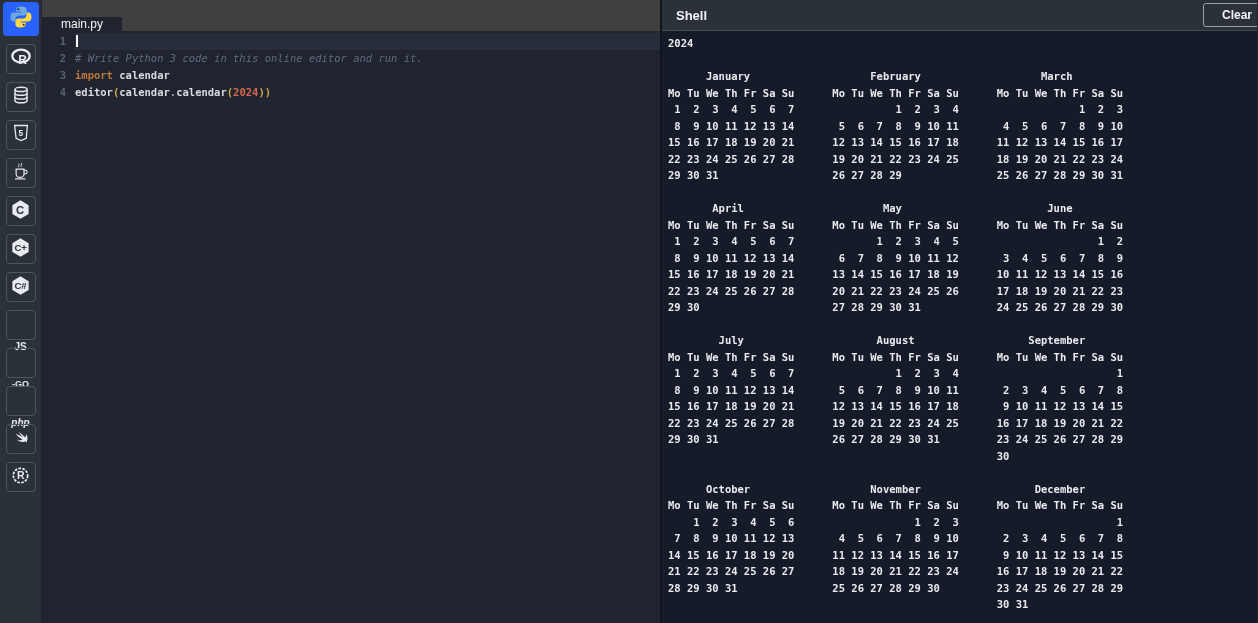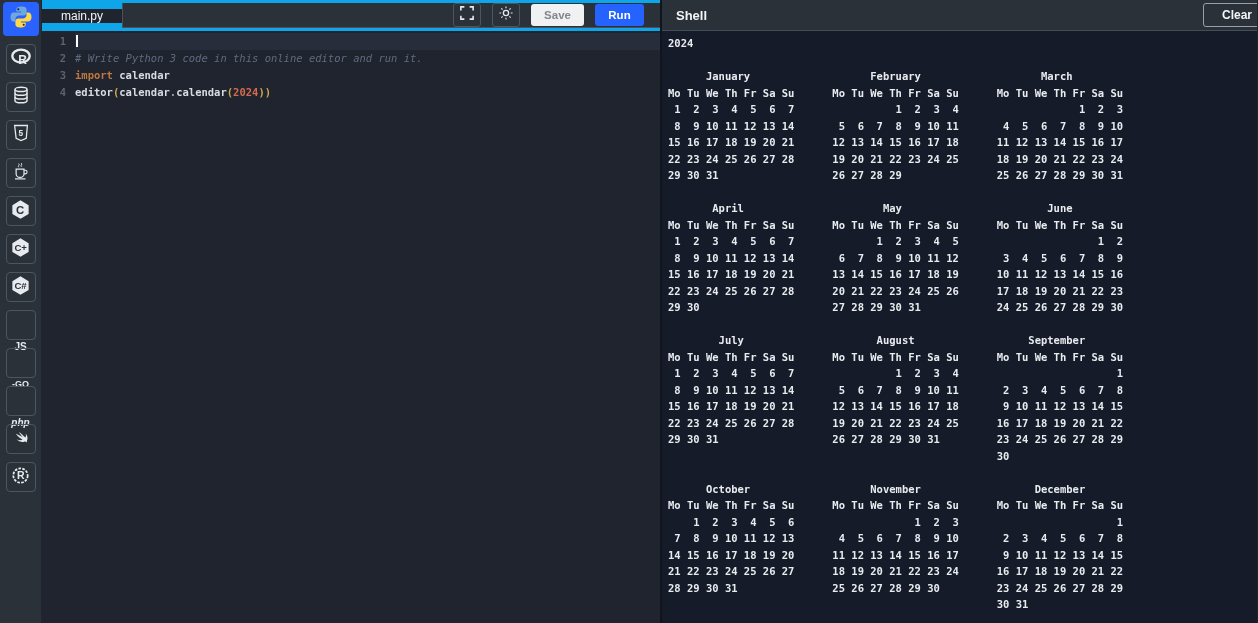--- a/index.html
+++ b/index.html
@@ -17,21 +17,21 @@
   .side-item.active { width:36px; height:34px; border:none; background:#2962ff; }
   .txt-icon { font-weight:bold; font-size:10px; color:#e7eaee; letter-spacing:0;margin-top:42px; }
   .txt-icon.italic { font-style:italic;text-align:right; }
 
   
   .pane-left  { width:618px; flex-shrink:0; display:flex; flex-direction:column; background:#1f242e; }
   .pane-right { width:597px; flex-shrink:0; display:flex; flex-direction:column;
                 background:#151b28; border-left:2px solid #10141d; }
 
   
-  .topbar { height:31px; display:flex; align-items:center; background:#0ea5e9; flex-shrink:0; }
+  .topbar { height:31px; display:flex; align-items:flex-end; background:#404040; flex-shrink:0; }
   .tab { width:80px; background:#1f242e; color:#f3f4f6; font-size:12px;
          display:flex; align-items:center; justify-content:center; cursor:pointer; }
   .toolstrip { flex:1; background:#2b3139; border-left:1px solid #4a5058;
                border-bottom:1px solid #4a5058;
                display:flex; align-items:center; justify-content:flex-end;
                gap:11px; padding-right:16px; }
   .icon-btn { width:28px; height:24px; background:transparent; border:1px solid #4d5560;
               border-radius:3px; display:flex; align-items:center; justify-content:center;
               cursor:pointer; color:#e7eaee; }
   .btn { height:22px; border:none; border-radius:3px; font-size:11.5px; font-weight:bold;
@@ -150,44 +150,20 @@
             <text x="8" y="16.5" font-family="Liberation Sans,sans-serif" font-size="12" font-weight="bold" fill="#e7eaee">R</text>
           </svg></span>
       </div>
     </aside>
 
   <div class="pane-left">
     <div class="topbar">
       <div class="tab">
         <span>main.py</span>
       </div>
-      <div class="toolstrip">
-        <div class="icon-btn">
-          <span>
-            <svg width="14" height="14" viewBox="0 0 16 16" fill="none" stroke="#e7eaee" stroke-width="1.8">
-              <path d="M5 1H1v4"></path>
-                <path d="M11 1h4v4"></path>
-                <path d="M15 11v4h-4"></path>
-                <path d="M5 15H1v-4"></path>
-            </svg>
-          </span>
-        </div>
-        <div class="icon-btn">
-          <span>
-            <svg width="14" height="14" viewBox="0 0 16 16" fill="none" stroke="#e7eaee">
-              <circle cx="8" cy="8" r="3" stroke-width="1.5"></circle>
-              <g stroke-width="1.3">
-                <path d="M8 .5v2M8 13.5v2M.5 8h2M13.5 8h2M2.7 2.7l1.4 1.4M11.9 11.9l1.4 1.4M13.3 2.7l-1.4 1.4M4.1 11.9l-1.4 1.4"></path>
-              </g>
-            </svg>
-          </span>
-        </div>
-        <button class="btn btn-save">Save</button>
-        <button class="btn btn-run">Run</button>
-      </div>
     </div>
     <div class="editor">
         <div class="code-line active"><span class="ln">1</span><span class="code"><span class="caret"></span></span></div>
         <div class="code-line"><span class="ln">2</span><span class="code"><span class="tk-comment"># Write Python 3 code in this online editor and run it.</span></span></div>
         <div class="code-line"><span class="ln">3</span><span class="code"><span class="tk-keyword">import</span><span class="tk-plain"> calendar</span></span></div>
         <div class="code-line"><span class="ln">4</span><span class="code"><span class="tk-plain">editor</span><span class="tk-paren">(</span><span class="tk-plain">calendar</span><span class="tk-op">.</span><span class="tk-plain">calendar</span><span class="tk-paren">(</span><span class="tk-number">2024</span><span class="tk-paren">))</span></span></div>
       </div>
   </div>
 
   <div class="pane-right">

